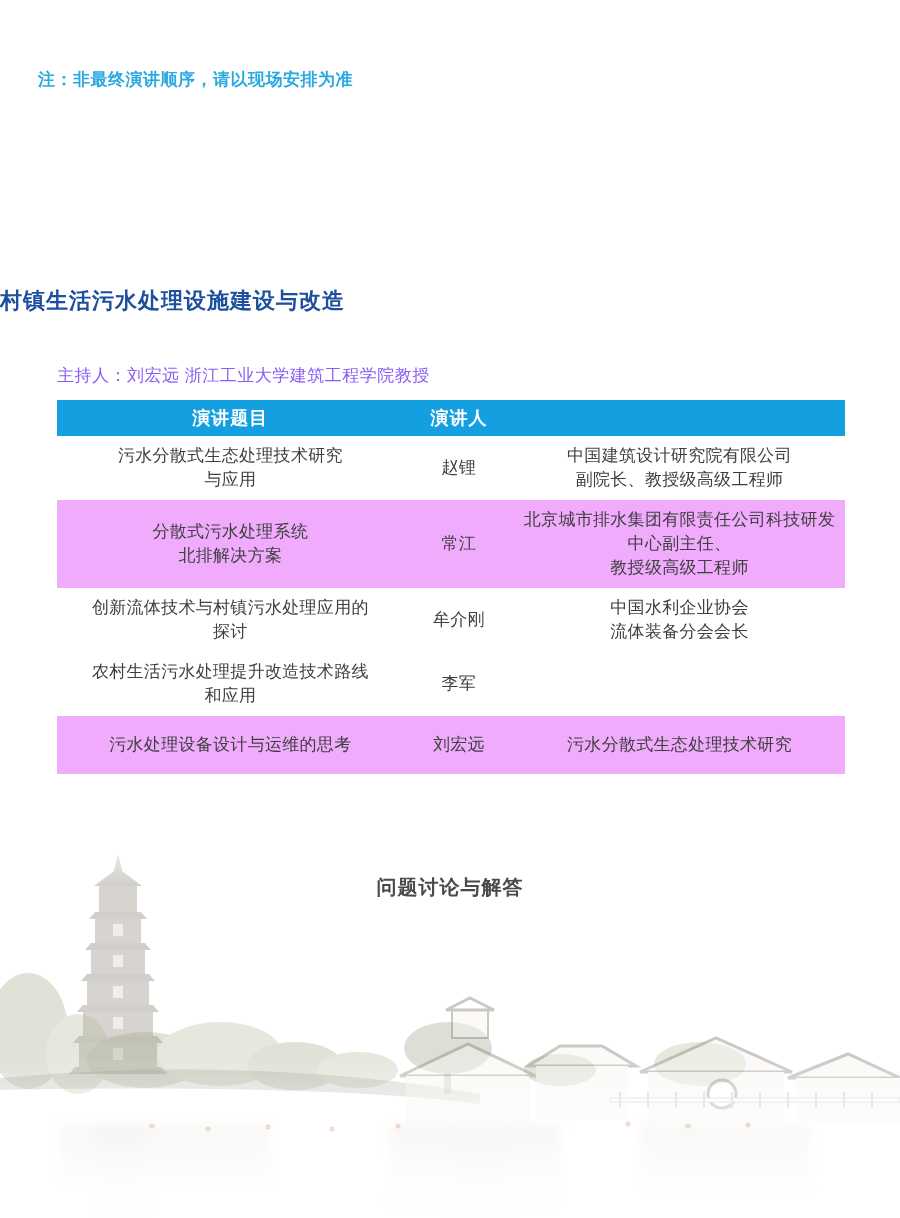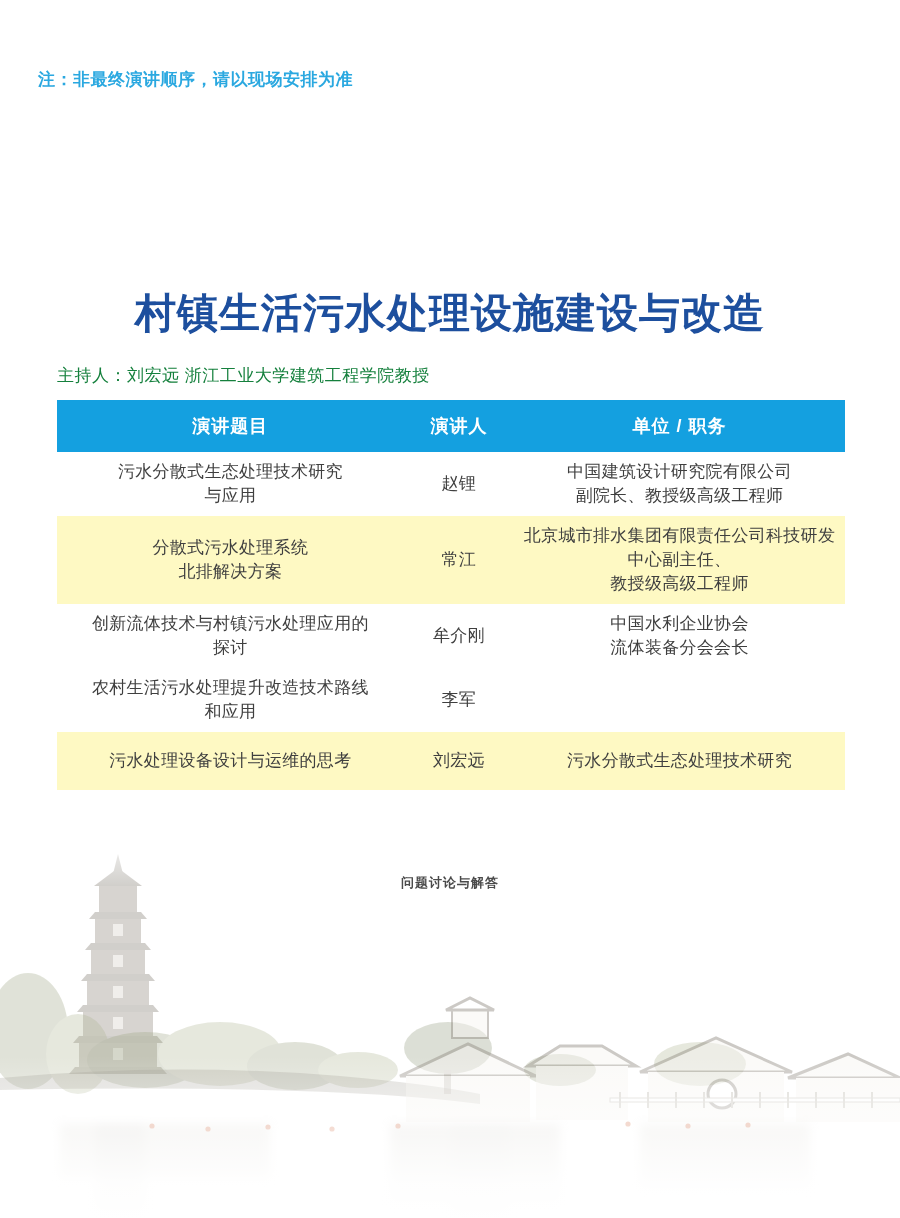--- a/index.html
+++ b/index.html
@@ -10,53 +10,53 @@
     background:#ffffff; overflow:hidden; color:#404040;
   }
 
   .note {
     position:absolute; left:38px; top:60px;
     font-size:17px; font-weight:700; color:#2aa8e0; letter-spacing:0.5px;
   }
 
   .session-title {
     position:absolute; left:0; top:278px; width:100%;
-    text-align:center; font-size:41px; font-weight:700; color:#1d4f9e;
+    text-align:left; font-size:22px; font-weight:700; color:#1d4f9e;
     letter-spacing:1px;
   }
 
   .moderator {
     position:absolute; left:57px; top:356px;
-    font-size:17px; font-weight:500; color:#15803d; letter-spacing:0.5px;
+    font-size:17px; font-weight:500; color:#8b5cf6; letter-spacing:0.5px;
   }
 
   .agenda-table {
     position:absolute; left:57px; top:392px; width:788px;
   }
   .thead {
     display:grid; grid-template-columns:44% 14% 42%;
-    background:#14a0e0; height:52px; align-items:center;
+    background:#14a0e0; height:36px; align-items:center;
   }
   .th {
     color:#ffffff; font-size:18px; font-weight:600; text-align:center;
     letter-spacing:1px;
   }
   .trow {
     display:grid; grid-template-columns:44% 14% 42%;
     align-items:center; min-height:58px; padding:8px 0;
   }
-  .trow.shade { background:#fef9c3; }
+  .trow.shade { background:#f0abfc; }
   .cell {
     text-align:center; font-size:17px; font-weight:500; color:#3f3f3f;
     line-height:24px; white-space:pre-line; padding:0 6px; letter-spacing:0.3px;
   }
 
   .qa-text {
     position:absolute; left:0; top:866px; width:100%;
-    text-align:center; font-size:13px; font-weight:600; color:#4a4a4a;
+    text-align:center; font-size:20px; font-weight:600; color:#4a4a4a;
     letter-spacing:1px; z-index:3;
   }
 
   .bg-scene {
     position:absolute; left:0; top:818px; width:900px; height:400px;
     z-index:1; pointer-events:none;
   }
   .bg-scene svg { display:block; width:900px; height:400px; }
   .bg-fade-bottom {
     position:absolute; left:0; bottom:0; width:100%; height:170px;
@@ -77,21 +77,20 @@
   <div class="note">注：非最终演讲顺序，请以现场安排为准</div>
 
   <h1 class="session-title">村镇生活污水处理设施建设与改造</h1>
 
   <div class="moderator">主持人：刘宏远  浙江工业大学建筑工程学院教授</div>
 
   <div class="agenda-table">
     <div class="thead">
       <div class="th">演讲题目</div>
       <div class="th">演讲人</div>
-      <div class="th">单位 / 职务</div>
     </div>
 
     <div class="trow">
       <div class="cell">污水分散式生态处理技术研究
 与应用</div>
       <div class="cell">赵锂</div>
       <div class="cell">中国建筑设计研究院有限公司
 副院长、教授级高级工程师</div>
     </div>
 

